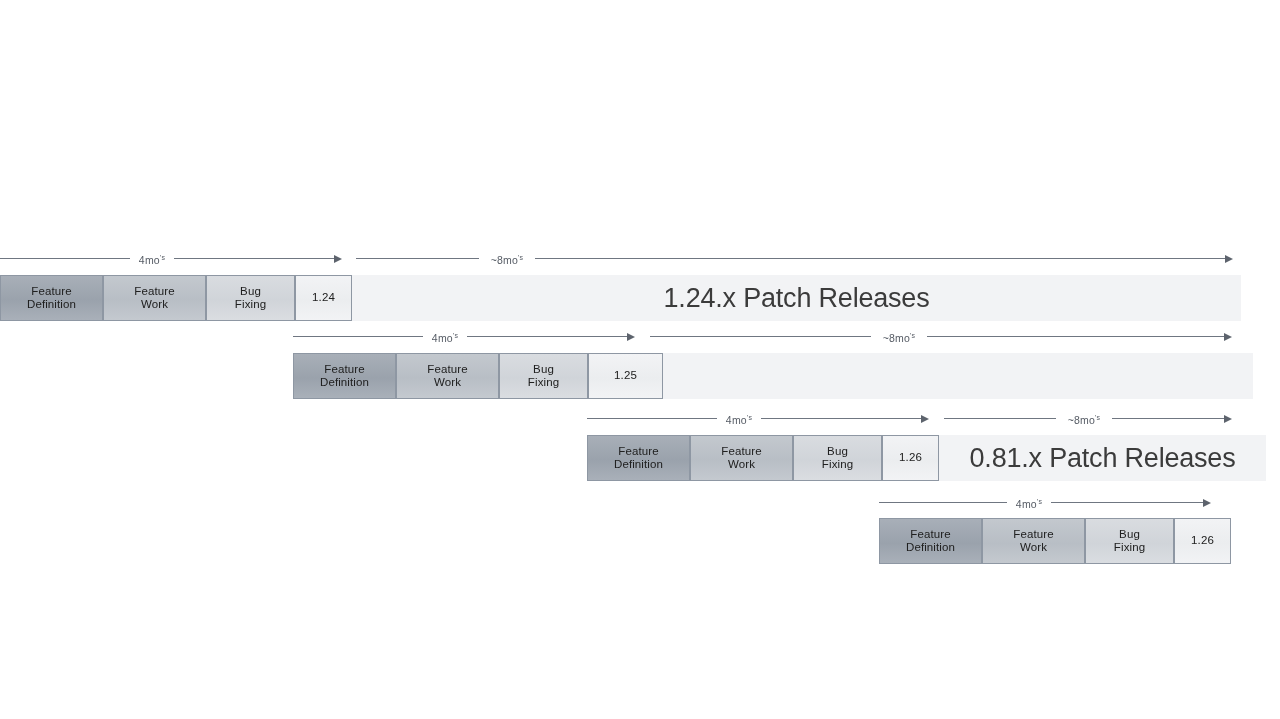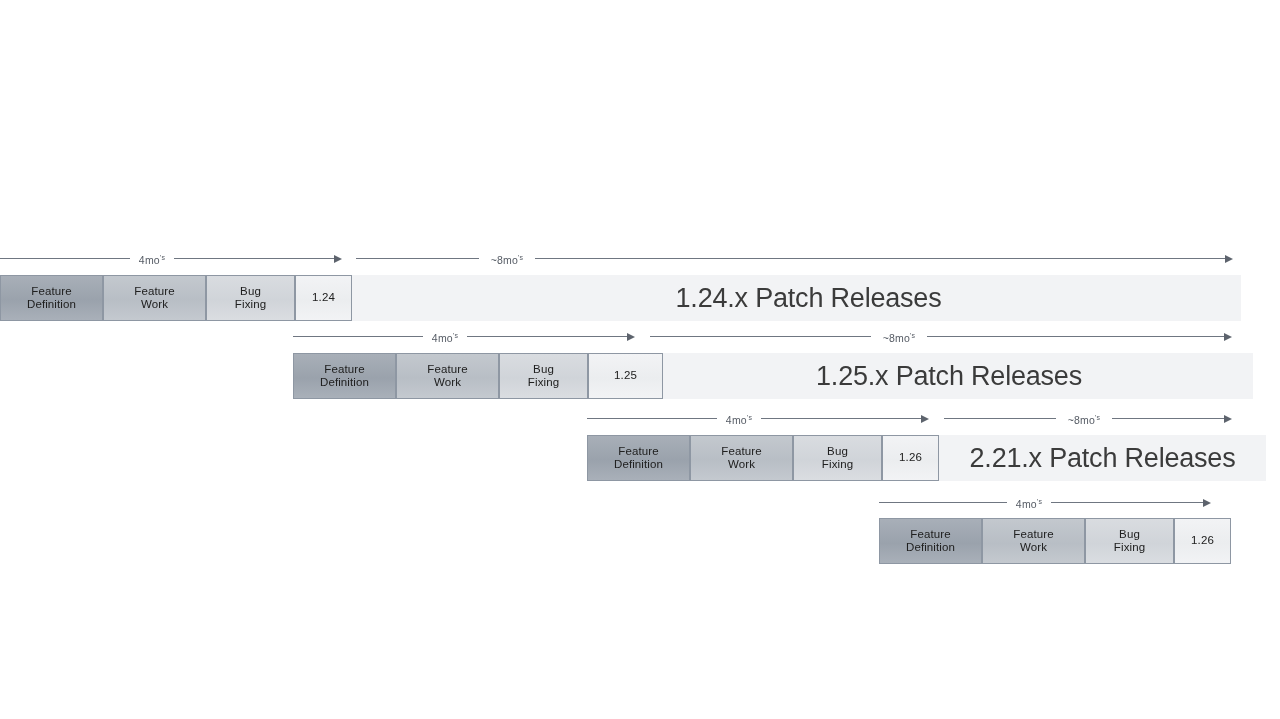--- a/index.html
+++ b/index.html
@@ -85,21 +85,21 @@
     font-family:"Liberation Sans", sans-serif;
   }
   .mlabel sup{font-size:7px;vertical-align:super;line-height:0;}
 </style>
 </head>
 <body>
 
 <div id="canvas">
     <div class="row" style="left: 0px; top: 0px; width: 1280px; height: 719px;">
       <div class="band" style="left: 0px; top: 275px; width: 1241px; height: 46px;"></div>
-      <div class="band-label" style="left: 364px; top: 283px; width: 889px; text-align: center;">1.24.x Patch Releases</div>
+      <div class="band-label" style="left: 352px; top: 283px; width: 889px; text-align: center;">1.24.x Patch Releases</div>
       <div class="boxes" style="left: 0px; top: 275px;">
         <div class="box b1" style="width: 103px;">
           <span class="ln">Feature</span>
           <span class="ln">Definition</span>
         </div>
         <div class="box b2" style="width: 103px;">
           <span class="ln">Feature</span>
           <span class="ln">Work</span>
         </div>
         <div class="box b3" style="width: 89px;">
@@ -120,21 +120,20 @@
         <div class="measure" style="left: 356px; width: 877px;">
           <div class="mline" style="left: 0px; width: 123px;"></div>
           <div class="mline" style="left: 179px; width: 690px;"></div>
           <div class="mhead" style="left: 869px;"></div>
           <div class="mlabel" style="left: 151px;">~8mo<sup>'s</sup></div>
         </div>
       </div>
     </div>
     <div class="row" style="left: 0px; top: 0px; width: 1280px; height: 719px;">
       <div class="band" style="left: 293px; top: 353px; width: 960px; height: 46px;"></div>
-      <div class="band-label" style="left: 645px; top: 361px; width: 608px; text-align: center;">1.25.x Patch Releases</div>
       <div class="boxes" style="left: 293px; top: 353px;">
         <div class="box b1" style="width: 103px;">
           <span class="ln">Feature</span>
           <span class="ln">Definition</span>
         </div>
         <div class="box b2" style="width: 103px;">
           <span class="ln">Feature</span>
           <span class="ln">Work</span>
         </div>
         <div class="box b3" style="width: 89px;">
@@ -155,21 +154,21 @@
         <div class="measure" style="left: 650px; width: 582px;">
           <div class="mline" style="left: 0px; width: 221px;"></div>
           <div class="mline" style="left: 277px; width: 297px;"></div>
           <div class="mhead" style="left: 574px;"></div>
           <div class="mlabel" style="left: 249px;">~8mo<sup>'s</sup></div>
         </div>
       </div>
     </div>
     <div class="row" style="left: 0px; top: 0px; width: 1280px; height: 719px;">
       <div class="band" style="left: 587px; top: 435px; width: 679px; height: 46px;"></div>
-      <div class="band-label" style="left: 939px; top: 443px; width: 327px; text-align: center;">2.21.x Patch Releases</div>
+      <div class="band-label" style="left: 939px; top: 443px; width: 327px; text-align: center;">0.81.x Patch Releases</div>
       <div class="boxes" style="left: 587px; top: 435px;">
         <div class="box b1" style="width: 103px;">
           <span class="ln">Feature</span>
           <span class="ln">Definition</span>
         </div>
         <div class="box b2" style="width: 103px;">
           <span class="ln">Feature</span>
           <span class="ln">Work</span>
         </div>
         <div class="box b3" style="width: 89px;">

